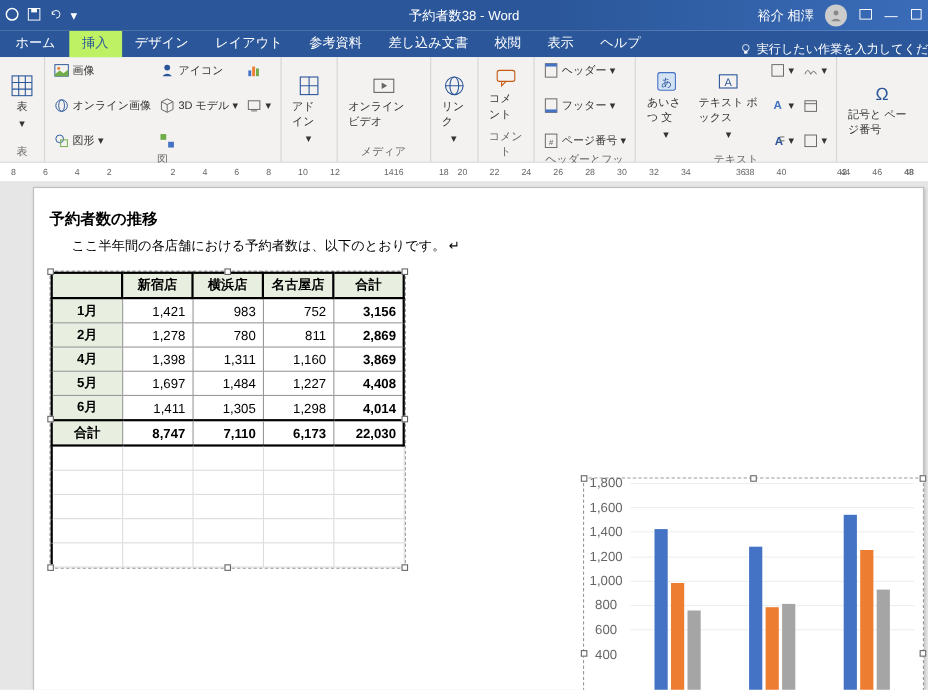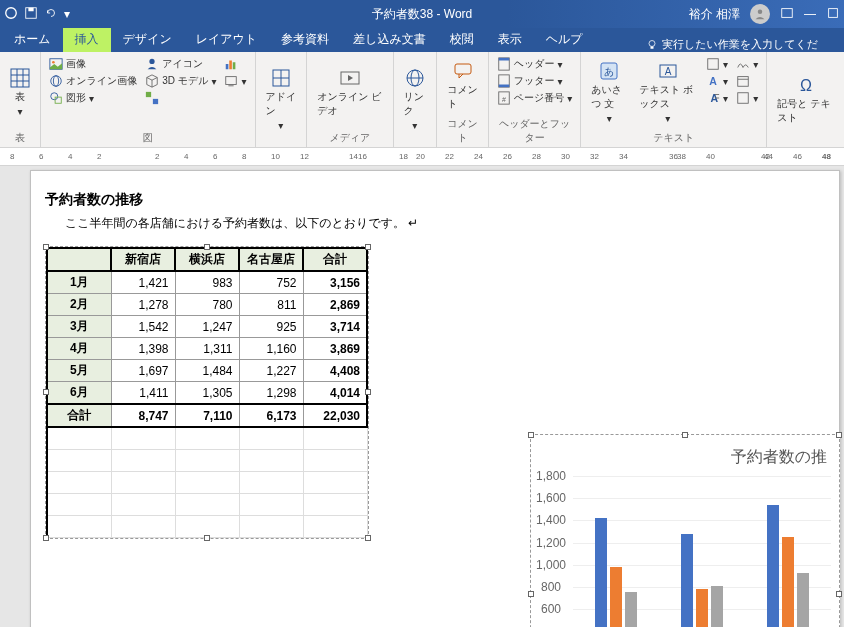--- a/index.html
+++ b/index.html
@@ -8,29 +8,29 @@
   .titlebar { background: linear-gradient(90deg, #2b579a 0%, #2b579a 60%, #3a6cb8 100%); height: 28px; display: flex; align-items: center; color: #fff; padding: 0 4px; position: relative; }
   .titlebar .left-icons { display: flex; gap: 6px; align-items: center; }
   .titlebar .title { position: absolute; left: 50%; transform: translateX(-50%); font-size: 12px; }
   .titlebar .right-icons { margin-left: auto; display: flex; gap: 10px; align-items: center; }
   .avatar-circle { width: 20px; height: 20px; border-radius: 50%; background: #ccc; display: flex; align-items: center; justify-content: center; }
   .wicon { width: 14px; height: 14px; }
   
   .tabs { background: #2b579a; height: 24px; display: flex; align-items: flex-end; color: #fff; font-size: 12px; padding-left: 2px; }
   .tab { padding: 4px 12px; cursor: pointer; }
   .tab.active { background: #bef264; color: #2b579a; }
-  .tabs .search-hint { margin-left: auto; padding-right: 26px; display: flex; align-items: center; gap: 4px; font-size: 11px; }
+  .tabs .search-hint { margin-left: auto; padding-right: 0; display: flex; align-items: center; gap: 4px; font-size: 11px; }
   
   .ribbon { background: #f3f2f1; height: 96px; display: flex; border-bottom: 1px solid #d4d4d4; }
   .rgroup { border-right: 1px solid #d4d4d4; display: flex; flex-direction: column; padding: 4px 6px 0 6px; }
   .rgroup .body { flex: 1; display: flex; gap: 4px; }
   .rgroup .label { text-align: center; font-size: 10px; color: #666; padding: 2px 0; }
   .rbtn { display: flex; flex-direction: column; align-items: center; justify-content: center; gap: 2px; padding: 2px 4px; cursor: pointer; font-size: 10px; color: #333; }
   .rbtn .ico { width: 20px; height: 20px; }
-  .stack { display: flex; flex-direction: column; gap: 1px; justify-content: flex-start; }
+  .stack { display: flex; flex-direction: column; gap: 16px; justify-content: flex-start; }
   .stack .row { display: flex; align-items: center; gap: 3px; font-size: 10px; color: #333; padding: 1px 2px; cursor: pointer; white-space: nowrap; }
   .stack .row .mini { width: 14px; height: 14px; }
   
   .ruler { height: 18px; background: #fff; border-bottom: 1px solid #d4d4d4; position: relative; font-size: 8px; color: #666; overflow: hidden; }
   .ruler .tick { position: absolute; top: 4px; }
   
   .page-area { position: relative; background: #e6e6e6; height: 538px; overflow: hidden; }
   .page { position: absolute; left: 30px; top: 4px; width: 810px; background: #fff; border: 1px solid #c0c0c0; box-shadow: 1px 1px 3px rgba(0,0,0,0.2); padding: 0; height: 600px; }
   .pcontent { padding: 20px 14px; font-family: "MS Mincho", serif; }
   .h1 { font-weight: bold; font-size: 14px; margin-bottom: 6px; }
@@ -313,21 +313,21 @@
     </div>
     <div class="label">テキスト</div>
   </div>
 
   <div class="rgroup" style="border-right:none">
     <div class="body">
         <div class="rbtn">
           <svg class="ico" viewBox="0 0 20 20">
             <text x="10" y="16" font-size="16" text-anchor="middle" fill="#2b579a">Ω</text>
           </svg>
-          <span>記号と テキスト</span>
+          <span>記号と ページ番号</span>
         </div>
       </div>
     <div class="label"></div>
   </div>
 </div>
 
 <div class="ruler" id="ruler">
     <div class="tick" style="left: 10px;">8</div>
     <div class="tick" style="left: 39px;">6</div>
     <div class="tick" style="left: 68px;">4</div>
@@ -395,27 +395,20 @@
                 <td class="totcol lastcol">3,156</td>
               </tr>
               <tr>
                 <td class="rowh">2月</td>
                 <td>1,278</td>
                 <td>780</td>
                 <td>811</td>
                 <td class="totcol lastcol">2,869</td>
               </tr>
               <tr>
-                <td class="rowh">3月</td>
-                <td>1,542</td>
-                <td>1,247</td>
-                <td>925</td>
-                <td class="totcol lastcol">3,714</td>
-              </tr>
-              <tr>
                 <td class="rowh">4月</td>
                 <td>1,398</td>
                 <td>1,311</td>
                 <td>1,160</td>
                 <td class="totcol lastcol">3,869</td>
               </tr>
               <tr>
                 <td class="rowh">5月</td>
                 <td>1,697</td>
                 <td>1,484</td>
@@ -477,21 +470,20 @@
     </div>
   </div>
 
   <div class="chart-box">
     <div class="h" style="left:-3px;top:-3px"></div>
       <div class="h" style="right:-3px;top:-3px"></div>
 
     <div class="h" style="left:50%;top:-3px;margin-left:-3px"></div>
     <div class="h" style="left:-3px;top:50%;margin-top:-3px"></div>
       <div class="h" style="right:-3px;top:50%;margin-top:-3px"></div>
-    <div class="chart-title">予約者数の推</div>
     <div class="chart-plot" id="plot">
         <div class="ytick" style="top: 77.7778%;">400</div>
         <div class="gline" style="top: 66.6667%;"></div>
         <div class="ytick" style="top: 66.6667%;">600</div>
         <div class="gline" style="top: 55.5556%;"></div>
         <div class="ytick" style="top: 55.5556%;">800</div>
         <div class="gline" style="top: 44.4444%;"></div>
         <div class="ytick" style="top: 44.4444%;">1,000</div>
         <div class="gline" style="top: 33.3333%;"></div>
         <div class="ytick" style="top: 33.3333%;">1,200</div>

